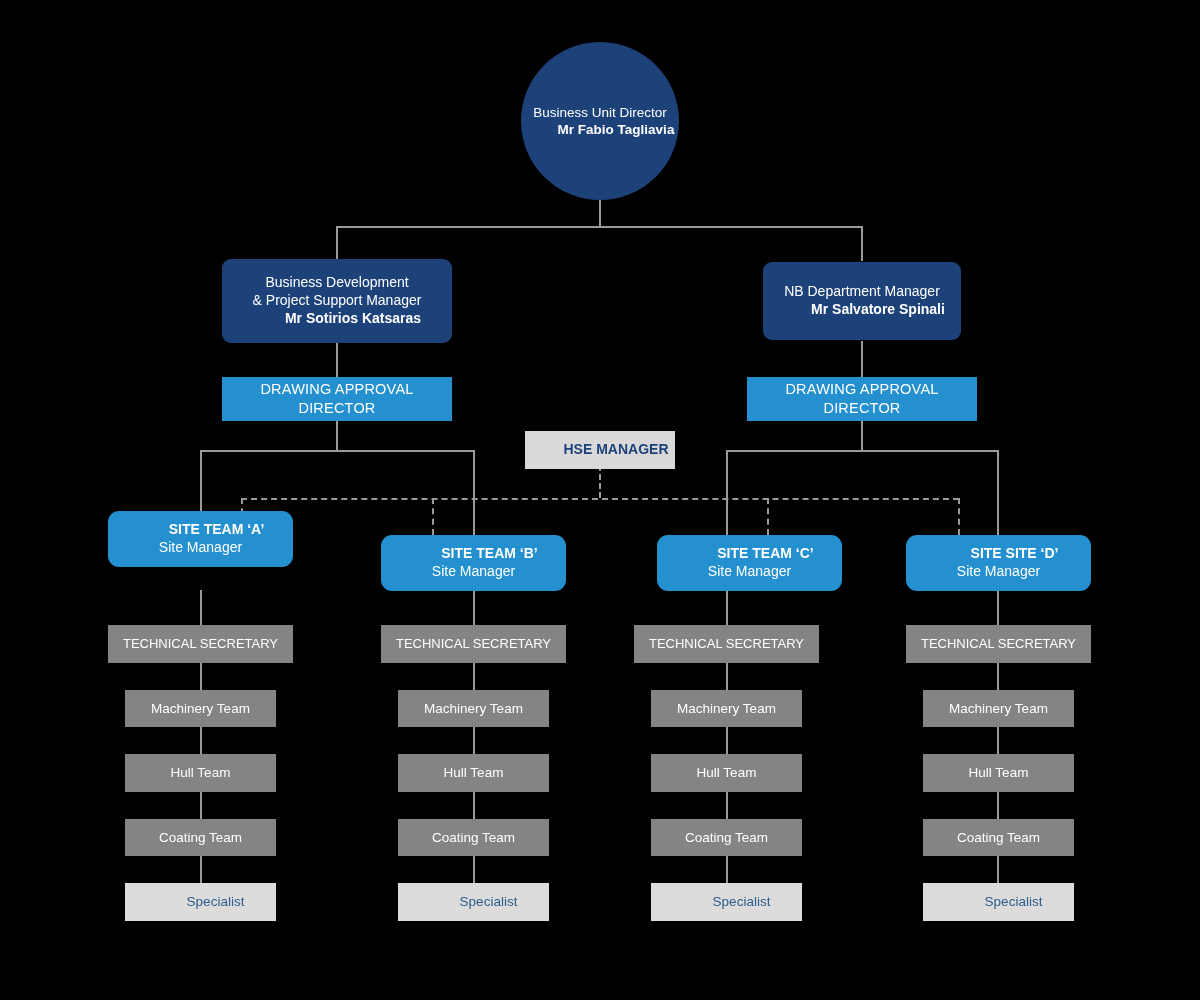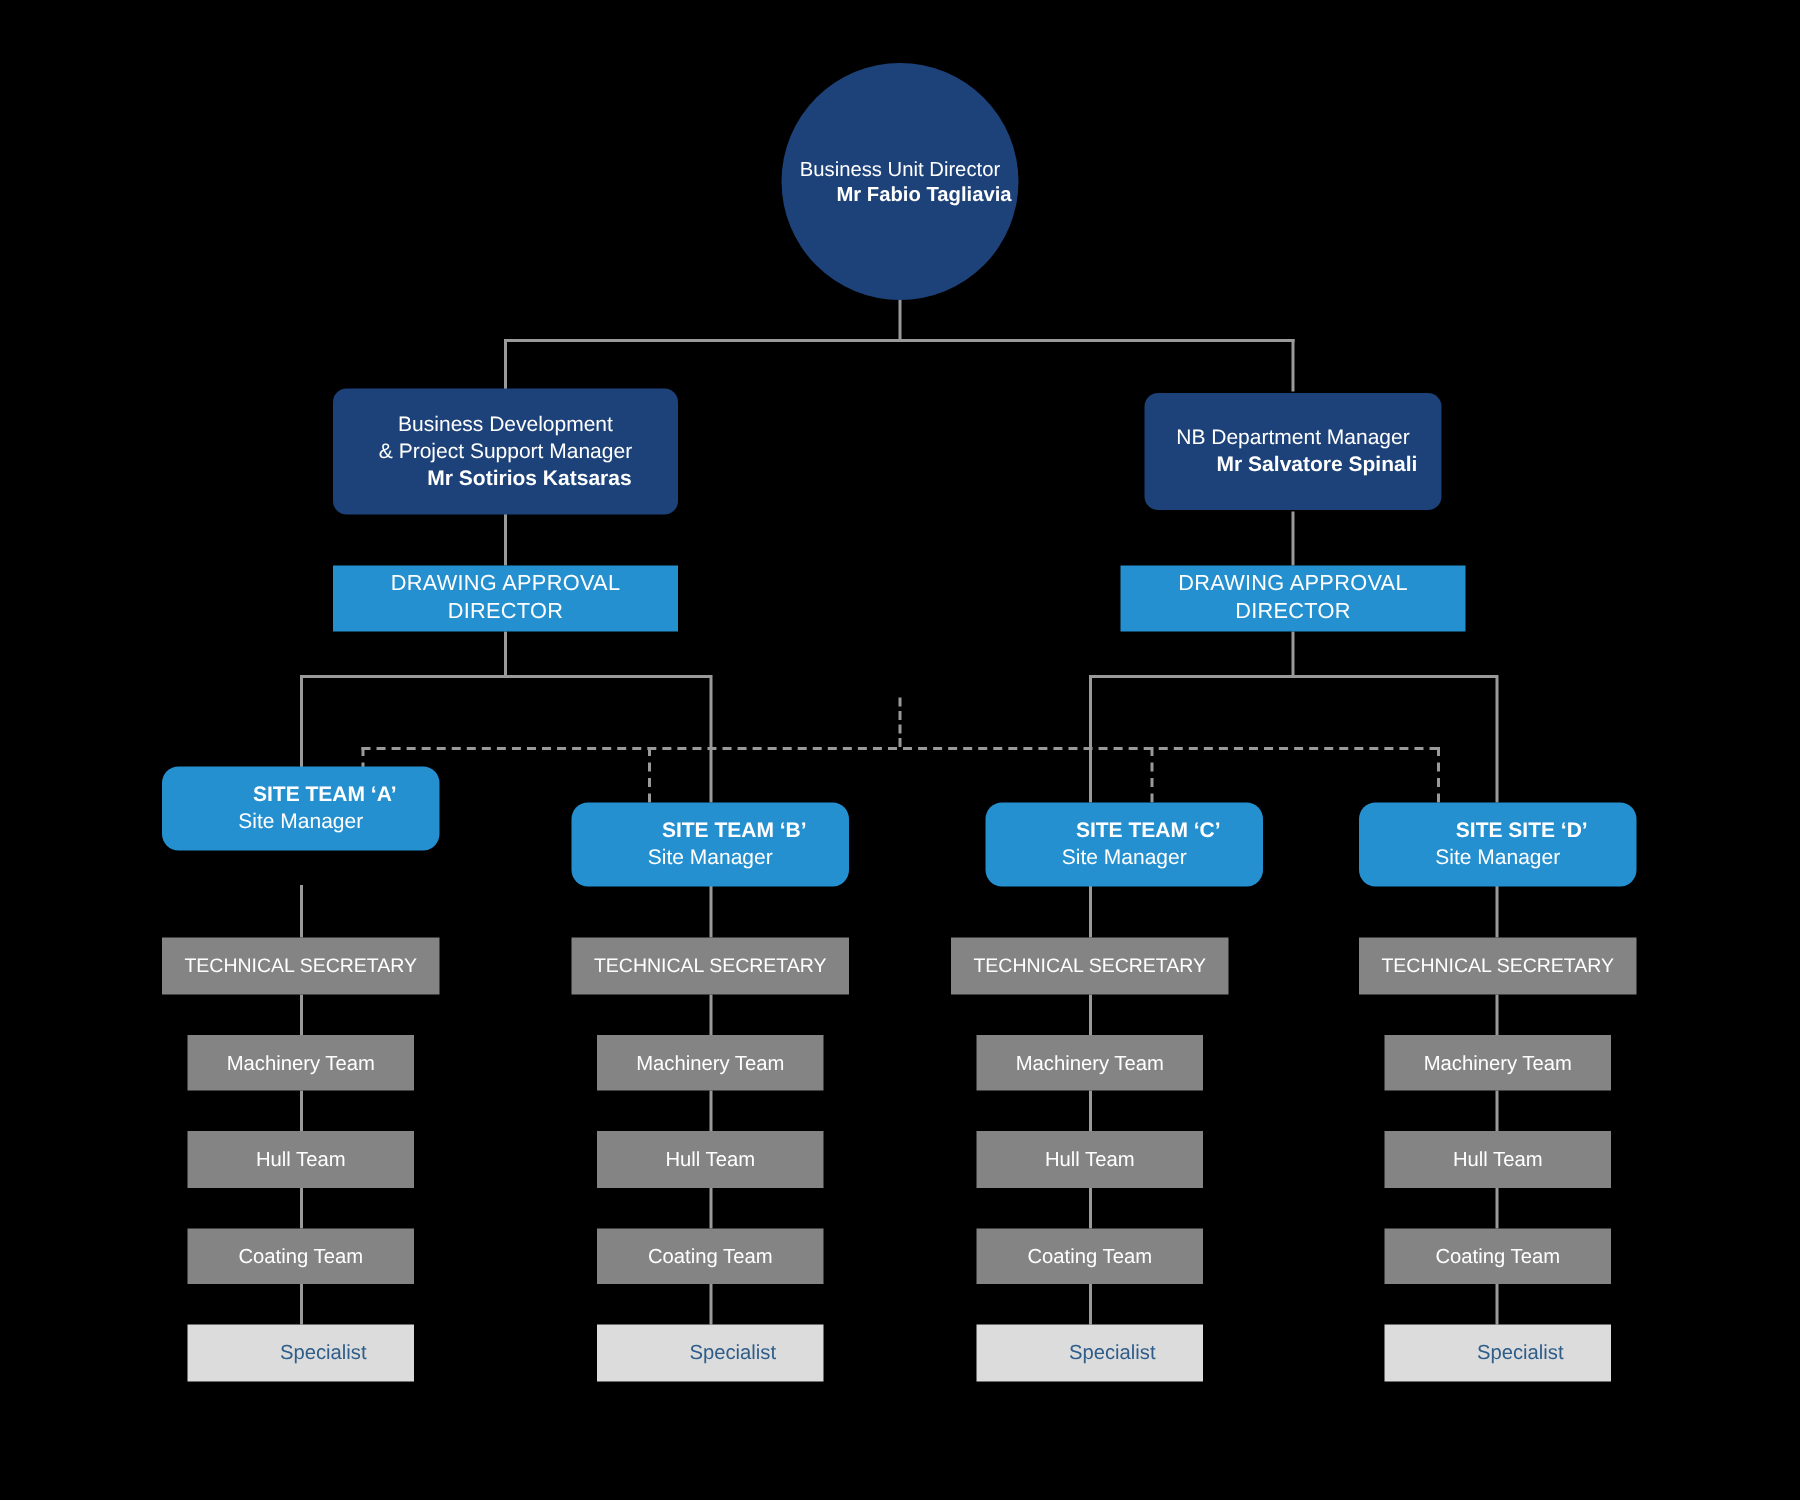--- a/index.html
+++ b/index.html
@@ -136,20 +136,23 @@
     <div class="b">Mr Salvatore Spinali</div>
   </div>
 
   <div class="node blue-bar" style="left:222px;top:377px;width:230px;height:44px;">
     <div>DRAWING APPROVAL DIRECTOR</div>
   </div>
   <div class="node blue-bar" style="left:747px;top:377px;width:230px;height:44px;">
     <div>DRAWING APPROVAL DIRECTOR</div>
   </div>
 
+  <div class="node light-box" style="left:525px;top:431px;width:150px;height:38px;">
+    <div class="b">HSE MANAGER</div>
+  </div>
 
   <div class="node blue-round" style="left:108px;top:511px;width:185px;height:56px;">
     <div class="b">SITE TEAM ‘A’</div>
     <div>Site Manager</div>
   </div>
   <div class="node gray-box small" style="left:108px;top:625px;width:185px;height:38px;">
     <div>TECHNICAL SECRETARY</div>
   </div>
   <div class="node gray-box" style="left:125px;top:690px;width:151px;height:37px;">
     <div>Machinery Team</div>

